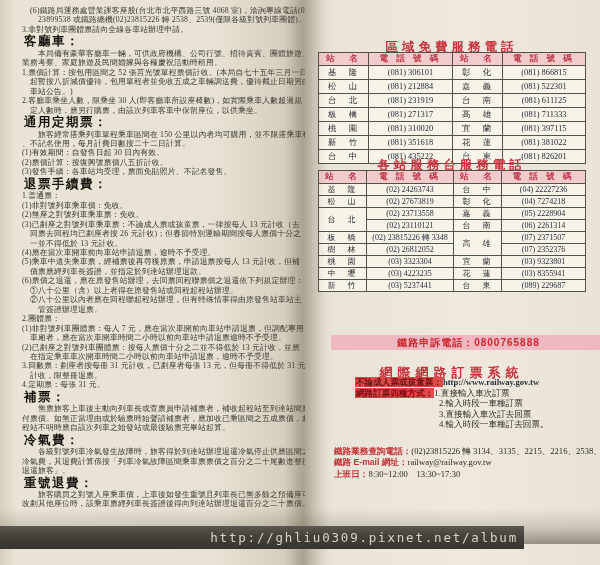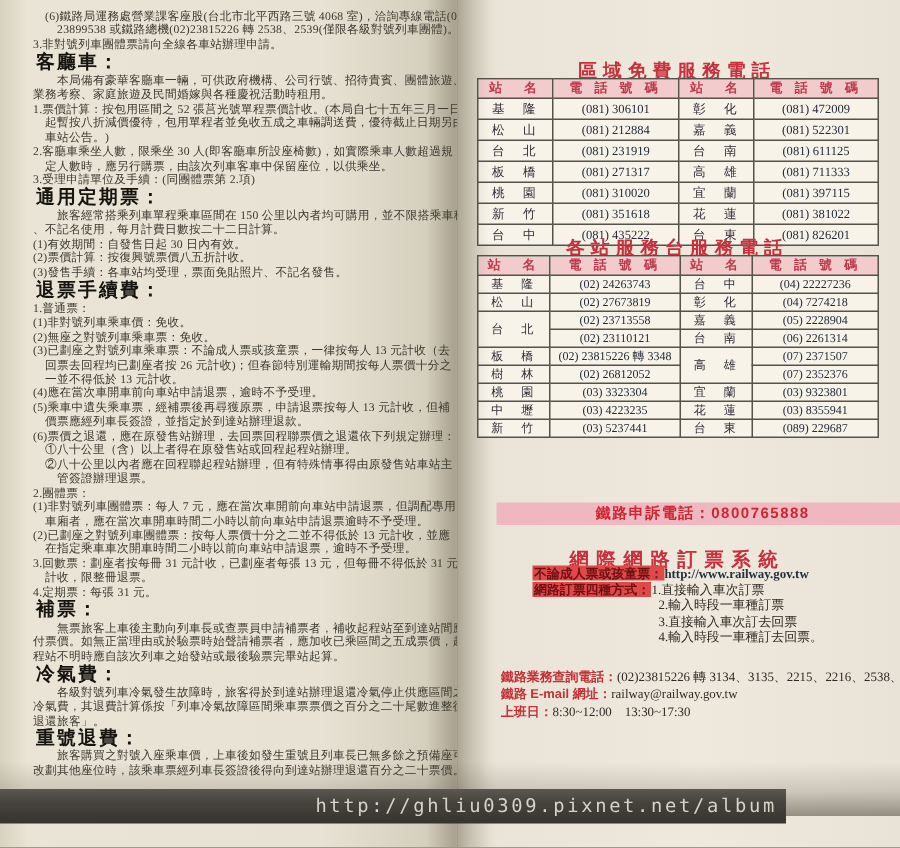--- a/index.html
+++ b/index.html
@@ -67,21 +67,20 @@
         <div class="lp-line">　　23899538 或鐵路總機(02)23815226 轉 2538、2539(僅限各級對號列車團體)。</div>
         <div class="lp-line">3.非對號列車團體票請向全線各車站辦理申請。</div>
         <div class="lp-h">客廳車：</div>
         <div class="lp-line">　　本局備有豪華客廳車一輛，可供政府機構、公司行號、招待貴賓、團體旅遊、</div>
         <div class="lp-line">業務考察、家庭旅遊及民間婚嫁與各種慶祝活動時租用。</div>
         <div class="lp-line">1.票價計算：按包用區間之 52 張莒光號單程票價計收。(本局自七十五年三月一日</div>
         <div class="lp-line">　起暫按八折減價優待，包用單程者並免收五成之車輛調送費，優待截止日期另由</div>
         <div class="lp-line">　車站公告。)</div>
         <div class="lp-line">2.客廳車乘坐人數，限乘坐 30 人(即客廳車所設座椅數)，如實際乘車人數超過規</div>
         <div class="lp-line">　定人數時，應另行購票，由該次列車客車中保留座位，以供乘坐。</div>
-        <div class="lp-line">3.受理申請單位及手續：(同團體票第 2.項)</div>
         <div class="lp-h">通用定期票：</div>
         <div class="lp-line">　　旅客經常搭乘列車單程乘車區間在 150 公里以內者均可購用，並不限搭乘車種</div>
         <div class="lp-line">、不記名使用，每月計費日數按二十二日計算。</div>
         <div class="lp-line">(1)有效期間：自發售日起 30 日內有效。</div>
         <div class="lp-line">(2)票價計算：按復興號票價八五折計收。</div>
         <div class="lp-line">(3)發售手續：各車站均受理，票面免貼照片、不記名發售。</div>
         <div class="lp-h">退票手續費：</div>
         <div class="lp-line">1.普通票：</div>
         <div class="lp-line">(1)非對號列車乘車價：免收。</div>
         <div class="lp-line">(2)無座之對號列車乘車票：免收。</div>
@@ -134,21 +133,21 @@
             <th>電 話 號 碼</th>
             <th>站　名</th>
             <th>電 話 號 碼</th>
           </tr>
         </thead>
       <tbody>
           <tr>
             <td class="c-name">基　隆</td>
             <td class="c-phone">(081) 306101</td>
             <td class="c-name">彰　化</td>
-            <td class="c-phone">(081) 472009</td>
+            <td class="c-phone">(081) 866815</td>
           </tr>
           <tr>
             <td class="c-name">松　山</td>
             <td class="c-phone">(081) 212884</td>
             <td class="c-name">嘉　義</td>
             <td class="c-phone">(081) 522301</td>
           </tr>
           <tr>
             <td class="c-name">台　北</td>
             <td class="c-phone">(081) 231919</td>

